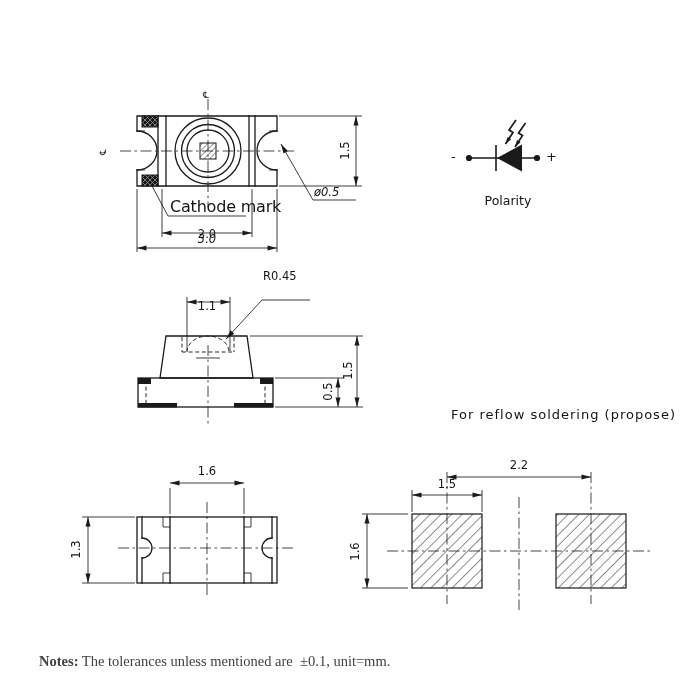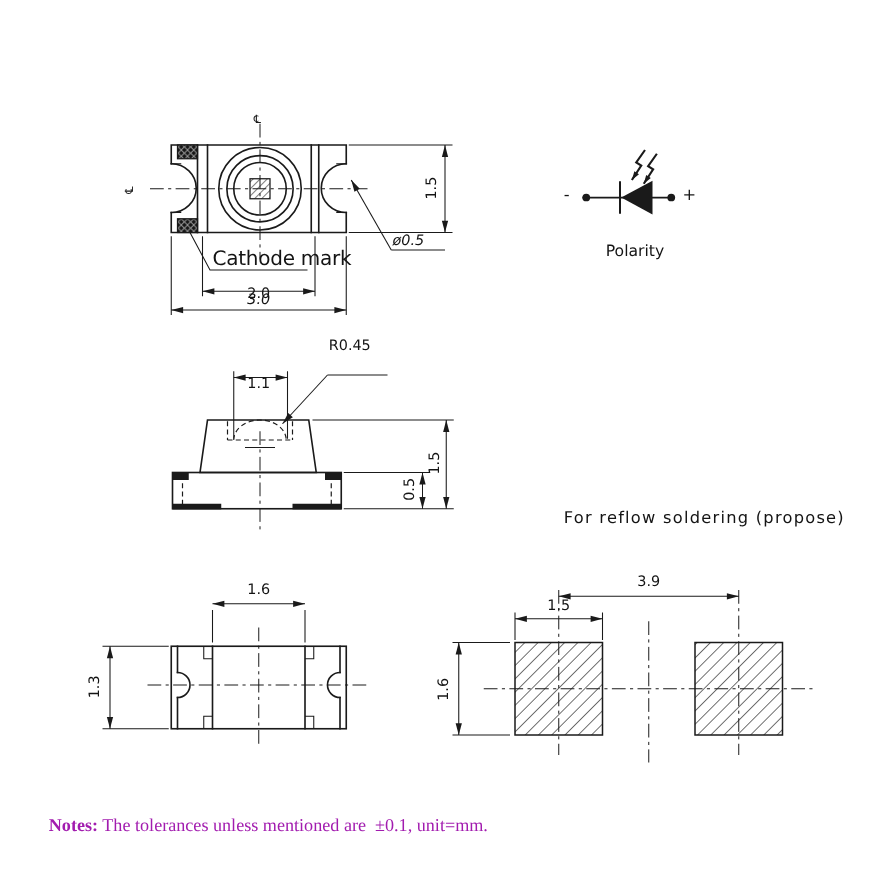--- a/index.html
+++ b/index.html
@@ -23,21 +23,21 @@
          color:#141414; line-height:13px; white-space:nowrap; }
   .num { width:40px; text-align:center; }
   .rot { transform:rotate(-90deg); }
   .cad-small { font-size:16px; letter-spacing:-0.2px; }
   .cad-wide  { font-size:13px; letter-spacing:1px; }
   .sign { font-size:13px; }
   .polar { width:62px; text-align:center; font-size:12.5px; }
   .title { position:absolute; left:25px; top:16px; font-family:"Liberation Serif", serif;
            font-weight:bold; font-size:17px; color:#000; white-space:nowrap; }
   .notes { position:absolute; left:39px; top:653px; font-family:"Liberation Serif", serif;
-           font-size:14.5px; color:#a21caf; white-space:pre; }
+           font-size:14.5px; color:#404040; white-space:pre; }
   .notes .b { font-weight:bold; }
 </style>
 </head>
 <body>
 
 <div class="page">
 
   <svg width="700" height="700" viewBox="0 0 700 700">
     <defs>
       <marker id="arr" markerUnits="userSpaceOnUse" markerWidth="11" markerHeight="7" refX="10" refY="3.5" orient="auto-start-reverse">
@@ -152,19 +152,19 @@
 
   <span class="lbl num" style="left:187px; top:300px;">1.1</span>
   <span class="lbl" style="left:263px; top:270px;">R0.45</span>
   <span class="lbl num rot" style="left:328px; top:364px;">1.5</span>
   <span class="lbl num rot" style="left:308px; top:385px;">0.5</span>
 
   <span class="lbl num" style="left:187px; top:465px;">1.6</span>
   <span class="lbl num rot" style="left:56px; top:543px;">1.3</span>
 
   <span class="lbl cad-wide" style="left:407px; top:408px;margin-left:44px;">For reflow soldering (propose)</span>
-  <span class="lbl num" style="left:499px; top:459px;">3.9</span>
+  <span class="lbl num" style="left:499px; top:459px;">2.2</span>
   <span class="lbl num" style="left:427px; top:478px;">1.5</span>
   <span class="lbl num rot" style="left:335px; top:545px;">1.6</span>
 
   <div class="notes"><span class="b">Notes:</span><span> The tolerances unless mentioned are  ±0.1, unit=mm.</span></div>
 
 </div>
 
 </body></html>

